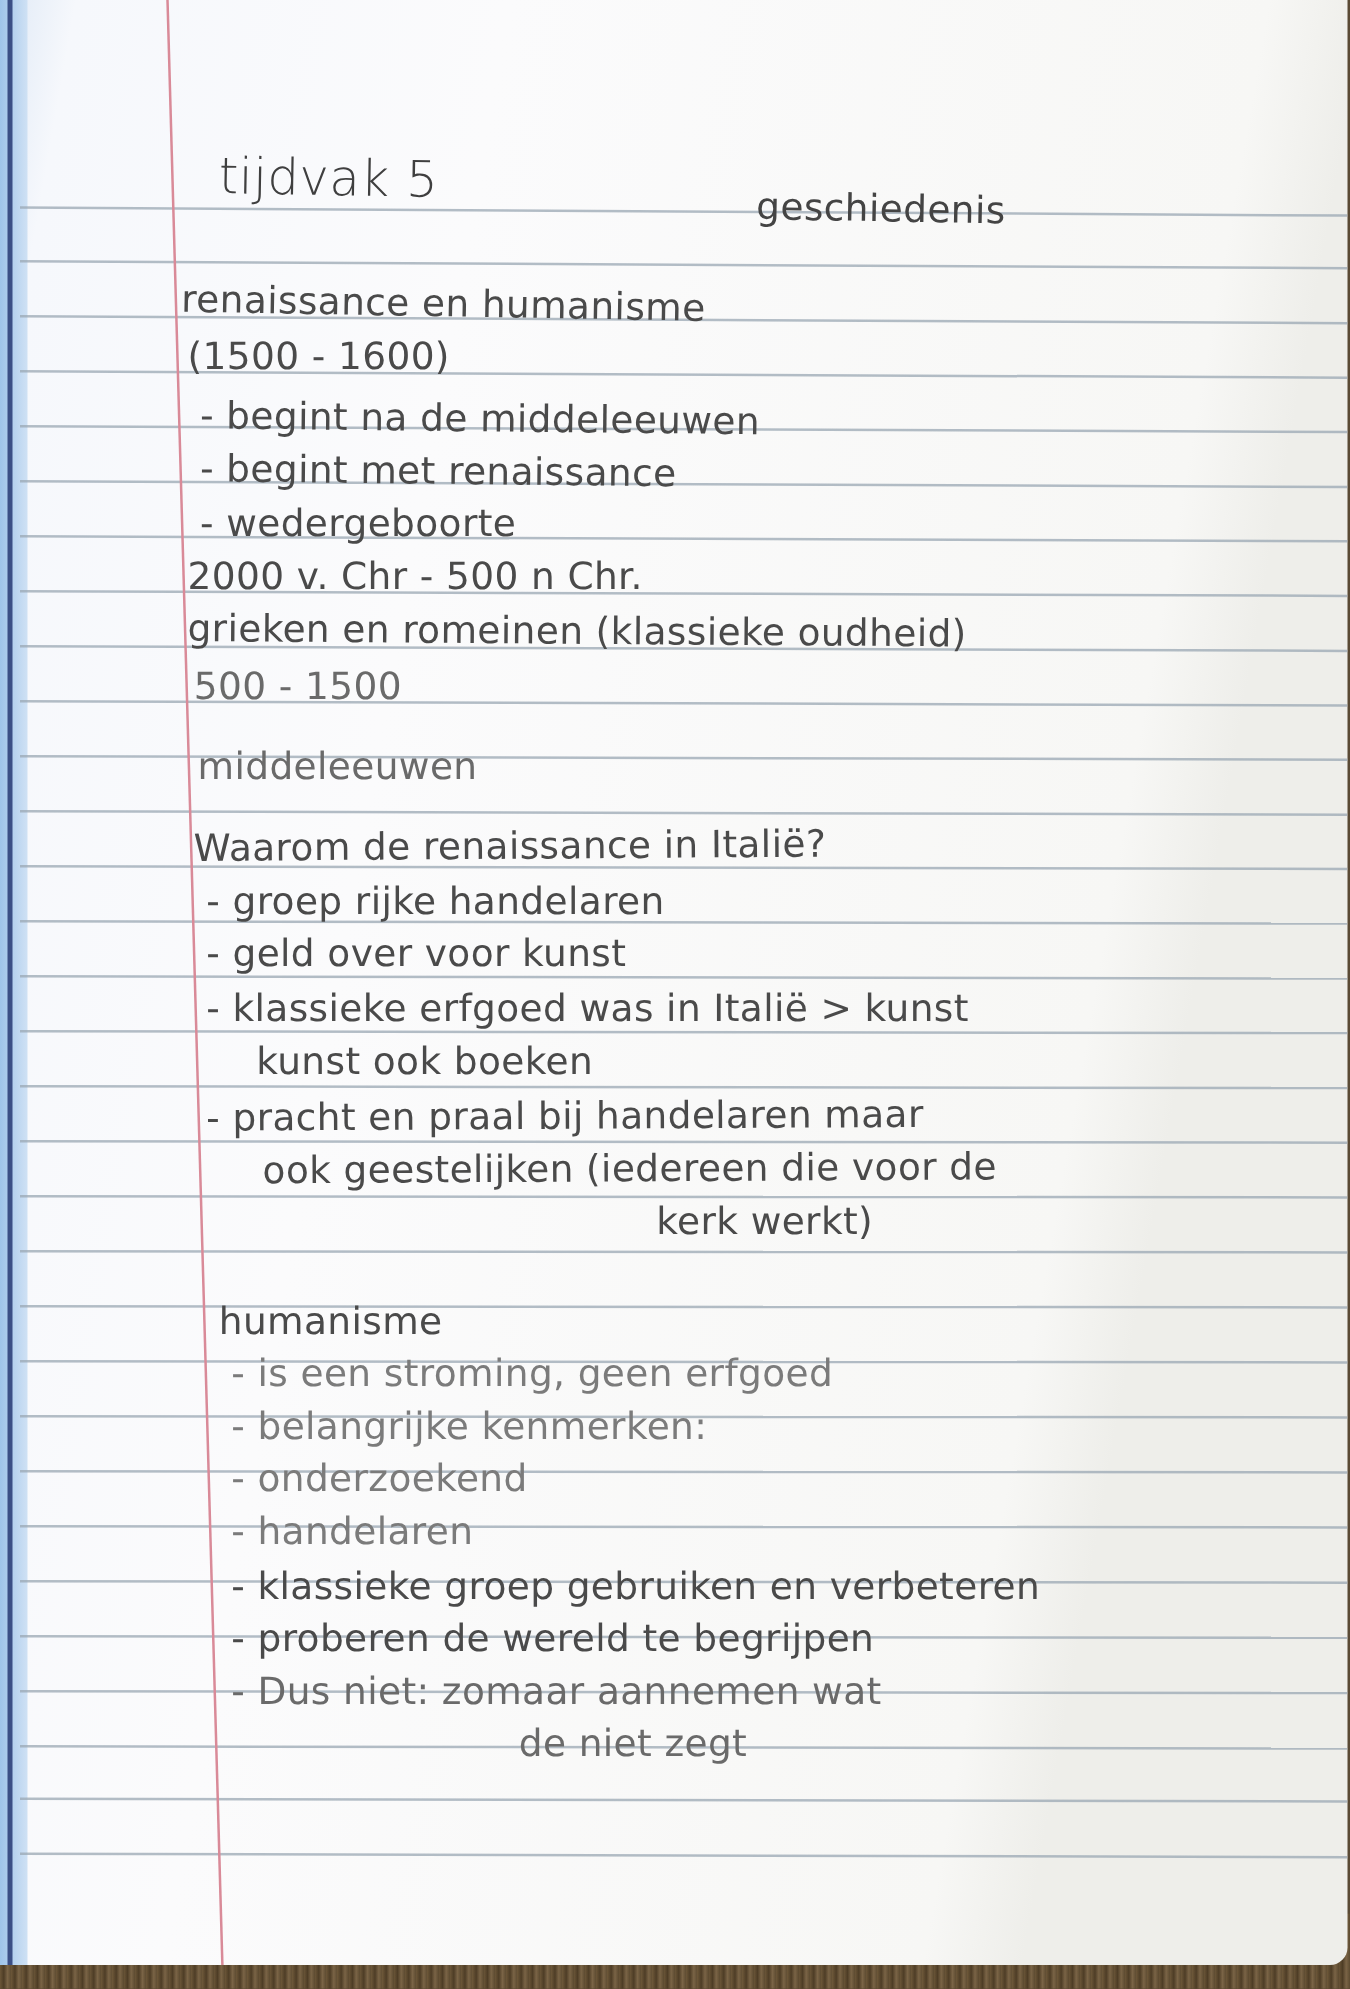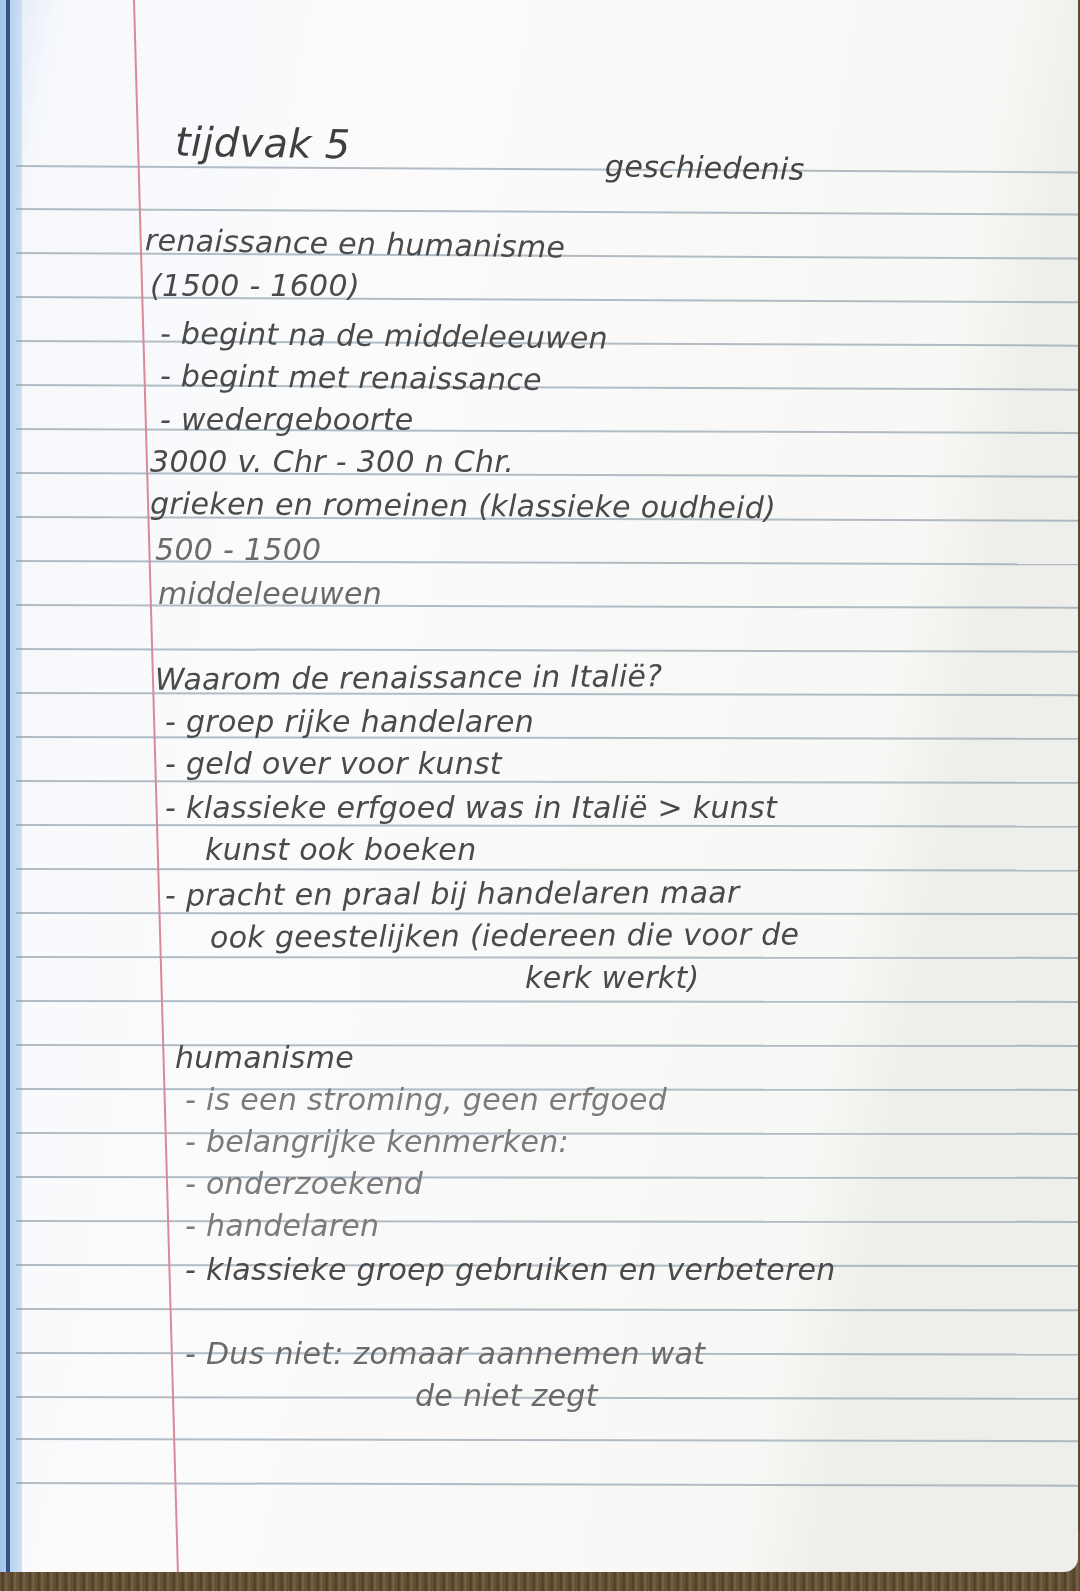--- a/index.html
+++ b/index.html
@@ -19,21 +19,20 @@
     }
     .wood-top-right {
       position: absolute; left: 805px; top: 0; width: 190px; height: 14px;
       background: repeating-linear-gradient(90deg, #3f3a30 0 3px, #6e6a5e 3px 6px);
     }
     .page {
       position: absolute; left: 0; top: 0; width: 1078px; height: 1572px;
       background: linear-gradient(100deg, #dfe9f6 0px, #f6f8fc 60px, #fbfbfc 400px, #f7f7f5 1000px, #eeeeea 1078px);
       border-bottom-right-radius: 14px;
       overflow: hidden;
-      font-style: italic;
     }
     .binding-shade {
       position: absolute; left: 0; top: 0; bottom: 0; width: 22px;
       background: linear-gradient(90deg, #9fc4ea, #cfe1f4);
     }
     .binding-line {
       position: absolute; left: 6px; top: 0; bottom: 0; width: 4px;
       background: #3b4f86;
     }
     .rules { position: absolute; inset: 0; }
@@ -107,35 +106,36 @@
   <div class="margin-line"></div>
 
   <div class="hand title" style="left:175px;top:120px;transform:rotate(1deg)">tijdvak 5</div>
   <div class="hand subject" style="left:605px;top:150px;transform:rotate(1deg)">geschiedenis</div>
 
   <div class="hand l" style="left:145px;top:226px;transform:rotate(1deg)">renaissance en humanisme</div>
   <div class="hand l" style="left:150px;top:268px">(1500 - 1600)</div>
   <div class="hand l" style="left:160px;top:318px;transform:rotate(0.6deg)">- begint na de middeleeuwen</div>
   <div class="hand l" style="left:160px;top:360px;transform:rotate(0.6deg)">- begint met renaissance</div>
   <div class="hand l" style="left:160px;top:402px">- wedergeboorte</div>
-  <div class="hand l" style="left:150px;top:444px">3000 v. Chr - 300 n Chr.</div>
+  <div class="hand l" style="left:150px;top:444px">2000 v. Chr - 500 n Chr.</div>
   <div class="hand l" style="left:150px;top:488px;transform:rotate(0.4deg)">grieken en romeinen (klassieke oudheid)</div>
   <div class="hand l light" style="left:155px;top:532px">500 - 1500</div>
-  <div class="hand l light" style="left:158px;top:576px">middeleeuwen</div>
+  <div class="hand l light" style="left:158px;top:596px">middeleeuwen</div>
 
   <div class="hand l" style="left:155px;top:660px;transform:rotate(-0.4deg)">Waarom de renaissance in Italië?</div>
   <div class="hand l" style="left:165px;top:704px">- groep rijke handelaren</div>
   <div class="hand l" style="left:165px;top:790px">- klassieke erfgoed was in Italië &gt; kunst</div>
   <div class="hand l" style="left:165px;top:746px">- geld over voor kunst</div>
   <div class="hand l" style="left:205px;top:832px">kunst ook boeken</div>
   <div class="hand l" style="left:165px;top:876px;transform:rotate(-0.3deg)">- pracht en praal bij handelaren   maar</div>
   <div class="hand l" style="left:210px;top:918px;transform:rotate(-0.3deg)">ook geestelijken (iedereen die voor de</div>
   <div class="hand l" style="left:525px;top:960px">kerk werkt)</div>
 
   <div class="hand l" style="left:175px;top:1040px">humanisme</div>
   <div class="hand l lighter" style="left:185px;top:1082px">- is een stroming, geen erfgoed</div>
   <div class="hand l lighter" style="left:185px;top:1166px">- onderzoekend</div>
   <div class="hand l lighter" style="left:185px;top:1124px">- belangrijke kenmerken:</div>
   <div class="hand l lighter" style="left:185px;top:1208px">- handelaren</div>
   <div class="hand l" style="left:185px;top:1252px">- klassieke groep gebruiken en verbeteren</div>
+  <div class="hand l" style="left:185px;top:1294px">- proberen de wereld te begrijpen</div>
   <div class="hand l light" style="left:185px;top:1336px">- Dus niet: zomaar aannemen wat</div>
   <div class="hand l light" style="left:415px;top:1378px">de niet zegt</div>
 </div>
 
 </body></html>

